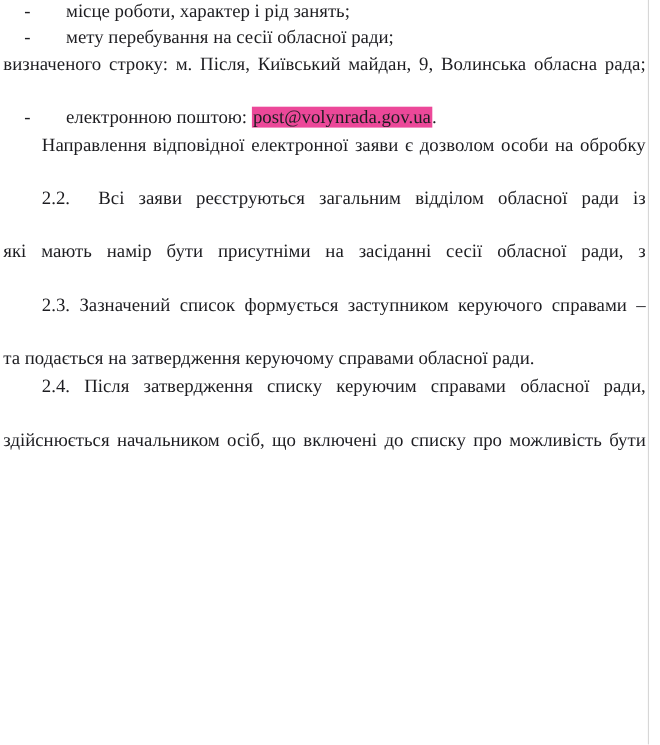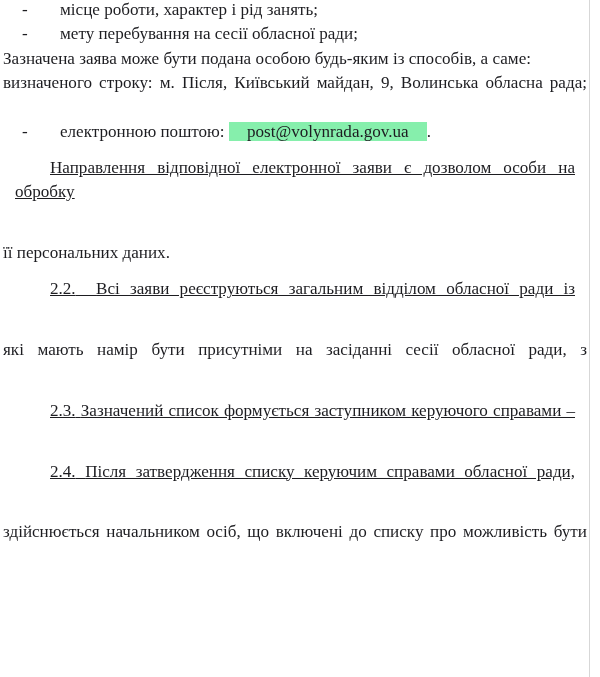--- a/index.html
+++ b/index.html
@@ -46,41 +46,40 @@
     padding-left: 57px;
     text-indent: -19px;
     text-align: justify;
     text-justify: inter-word;
   }
   .bullet-item .dash {
     display: inline-block;
     width: 19px;
   }
   .indent-para {
-    margin: 12px;
+    margin: 0;
     text-indent: 35px;
     text-align: justify;
     text-justify: inter-word;
-    text-decoration: underline;
   }
   .noindent-para {
     margin: 0;
     text-indent: 0;
     text-align: justify;
     text-justify: inter-word;
   }
   
   .stretch::after {
     content: "";
     display: inline-block;
     width: 100%;
   }
   .shaded-field {
-    background: #86efac;
-    padding: 0 18px;
+    background: #ec4899;
+    padding: 0 1px;
     margin-top: 28px;
   }
   .nowrap { white-space: nowrap; }
 </style>
 </head>
 <body>
 
 <div id="page">
 
   <div id="page-edge-right"></div>
@@ -89,48 +88,45 @@
 
     <div class="bullet-item">
       <span class="dash">-</span><span>місце роботи, характер і рід занять;</span>
     </div>
 
     <div class="bullet-item">
       <span class="dash">-</span><span>мету перебування на сесії обласної ради;</span>
     </div>
 
 
-    <div class="noindent-para">
-      <span>Зазначена заява може бути подана особою будь-яким із способів, а саме:</span>
-    </div>
 
     <div class="noindent-para">
       <span class="stretch">визначеного строку: м. Після, Київський майдан, 9, Волинська обласна рада;</span>
     </div>
 
     <div class="bullet-item">
       <span class="dash">-</span><span>електронною поштою:</span><span>&nbsp;</span><span class="shaded-field nowrap">post@volynrada.gov.ua</span><span>.</span>
     </div>
 
     <div class="indent-para">
       <span class="stretch">Направлення відповідної електронної заяви є дозволом особи на обробку</span>
     </div>
-    <div class="noindent-para">
-      <span>її персональних даних.</span>
-    </div>
 
     <div class="indent-para">
       <span>2.2.</span><span>&nbsp;&nbsp;</span><span class="stretch">Всі заяви реєструються загальним відділом обласної ради із</span>
     </div>
     <div class="noindent-para">
       <span class="stretch">які мають намір бути присутніми на засіданні сесії обласної ради, з</span>
     </div>
 
     <div class="indent-para">
       <span>2.3.</span><span>&nbsp;</span><span class="stretch">Зазначений список формується заступником керуючого справами –</span>
+    </div>
+    <div class="noindent-para">
+      <span>та подається на затвердження керуючому справами обласної ради.</span>
     </div>
 
     <div class="indent-para">
       <span>2.4.</span><span>&nbsp;</span><span class="stretch">Після затвердження списку керуючим справами обласної ради,</span>
     </div>
     <div class="noindent-para">
       <span class="stretch">здійснюється начальником осіб, що включені до списку про можливість бути</span>
     </div>
 
   </div>

